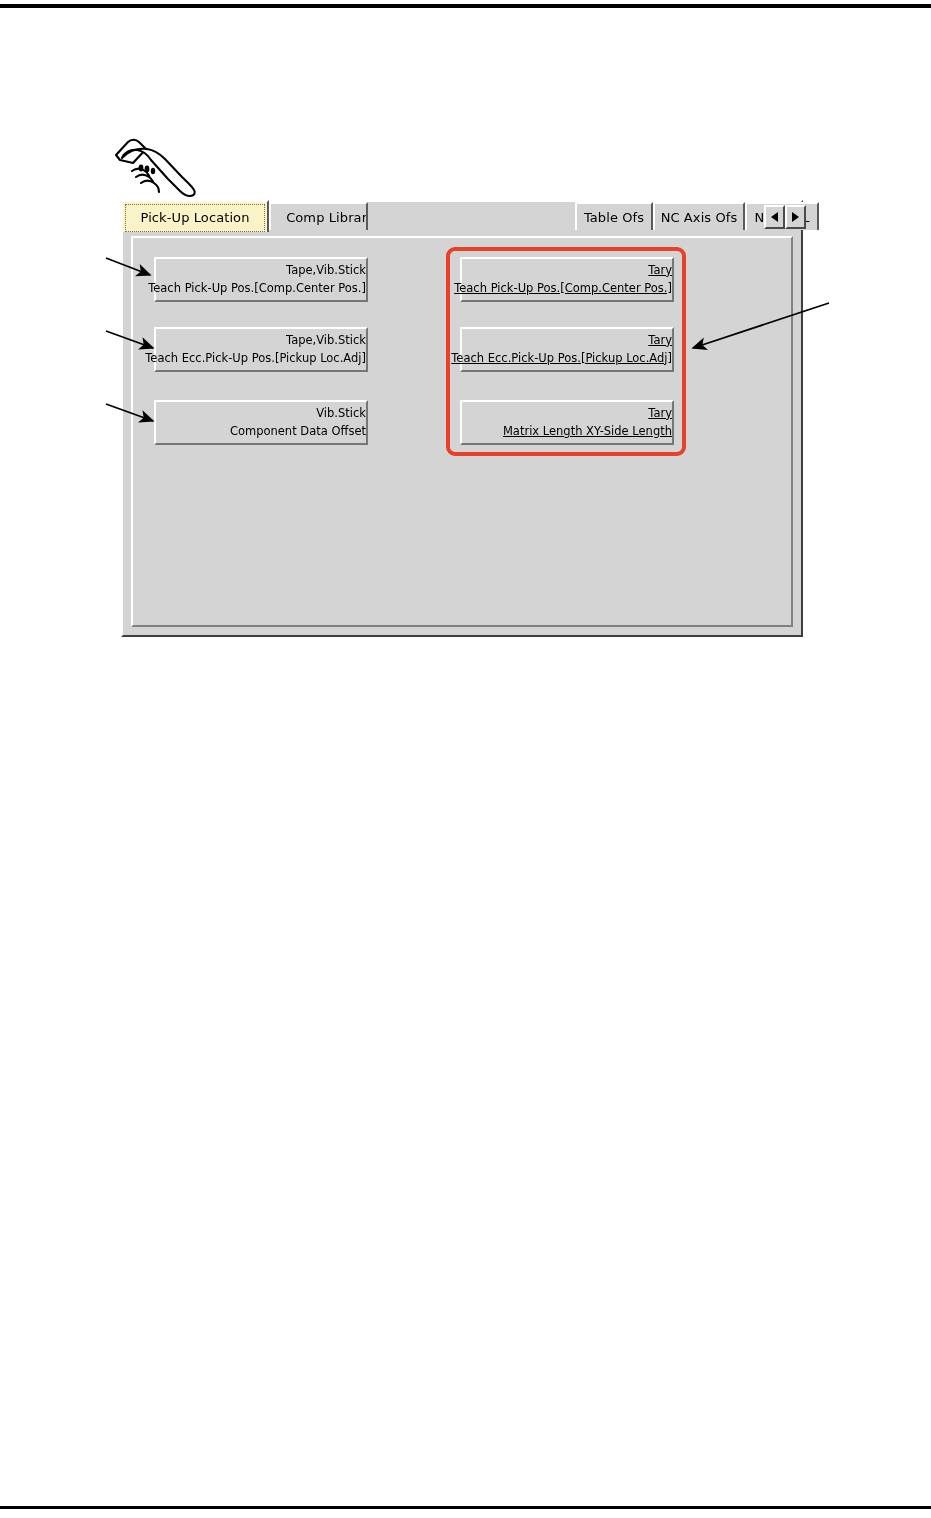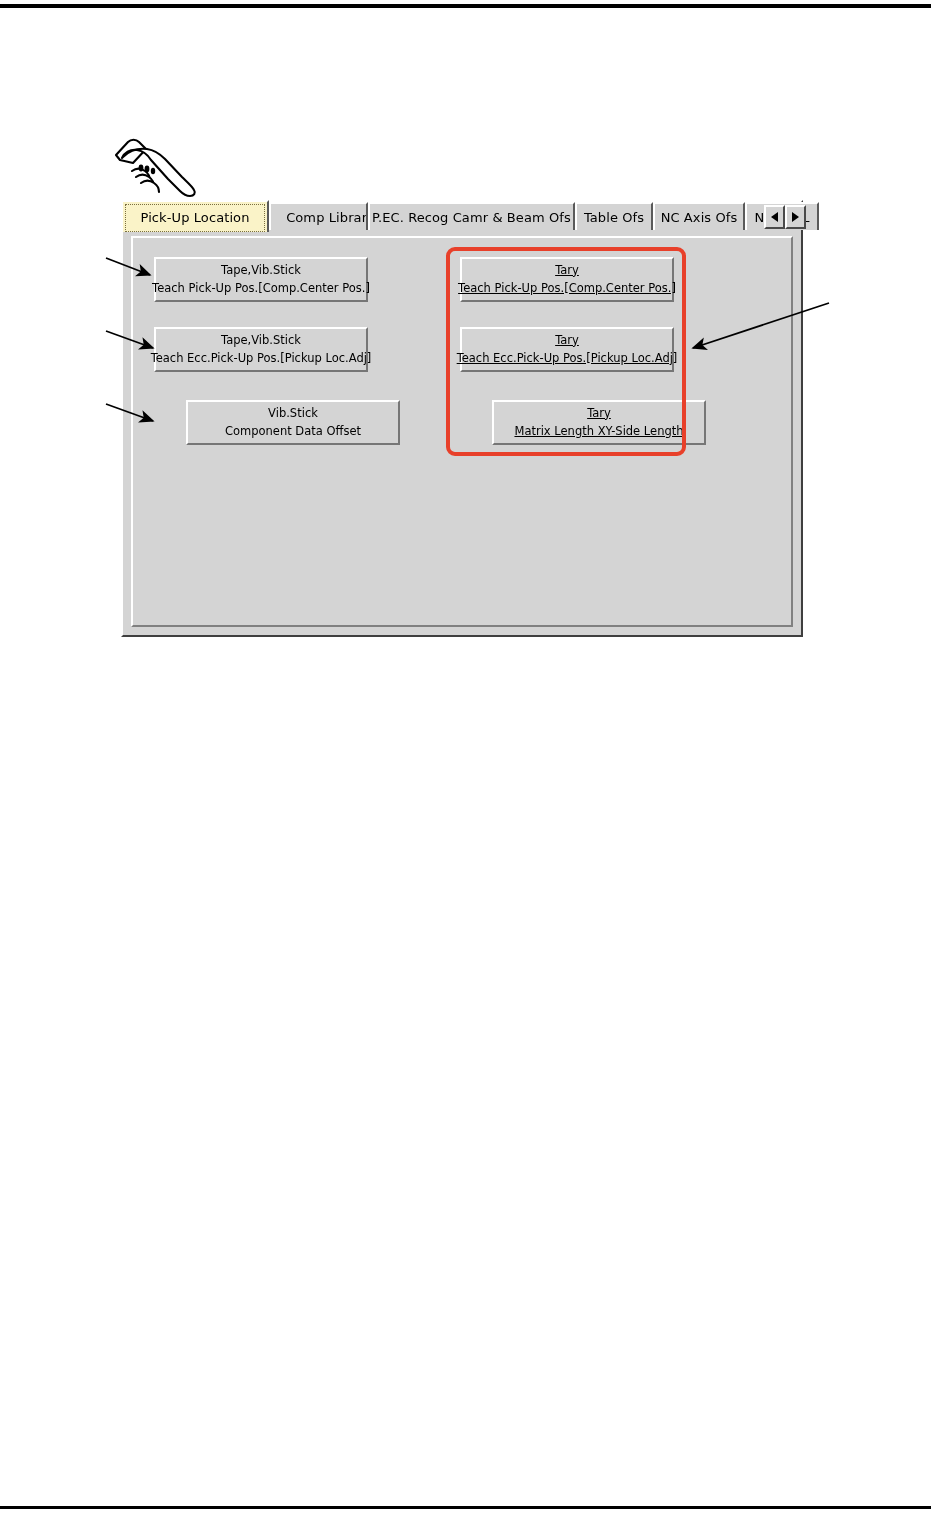--- a/index.html
+++ b/index.html
@@ -144,36 +144,36 @@
   .pbtn {
     position: absolute;
     background: #d4d4d4;
     border-top: 2px solid #ffffff;
     border-left: 2px solid #ffffff;
     border-right: 2px solid #767676;
     border-bottom: 2px solid #767676;
     box-sizing: border-box;
     display: flex;
     flex-direction: column;
-    align-items: center;
+    align-items: flex-end;
     justify-content: center;
     color: #000000;
     font-size: 11.5px;
     line-height: 1.55;
     white-space: nowrap;
     cursor: default;
   }
   .pbtn .l1 { display: block; }
   .pbtn .l2 { display: block; }
 
   .col-left  { left: 154px; width: 214px; }
   .col-right { left: 460px; width: 214px; text-decoration: underline; }
   .row1 { top: 257px; height: 45px; }
   .row2 { top: 327px; height: 45px; }
-  .row3 { top: 400px; height: 45px; margin-left: 32px; }
+  .row3 { top: 400px; height: 45px; }
 
   
   #highlight-box {
     position: absolute;
     left: 446px;
     top: 247px;
     width: 240px;
     height: 209px;
     border: 4px solid #e8402a;
     border-radius: 9px;
@@ -209,23 +209,20 @@
 
 <div id="content-panel"></div>
 
 <div id="tabstrip">
   <div class="tab active" style="left:0px;width:148px;">
     <span class="tab-focus"></span>
     <span class="tab-label">Pick-Up Location</span>
   </div>
   <div class="tab" style="left:148px;width:99px;padding-left:24px;">
     <span class="tab-label">Comp Library</span>
-  </div>
-  <div class="tab" style="left:247px;width:207px;">
-    <span class="tab-label">P.EC. Recog Camr &amp; Beam Ofs</span>
   </div>
   <div class="tab" style="left:454px;width:78px;">
     <span class="tab-label">Table Ofs</span>
   </div>
   <div class="tab" style="left:532px;width:92px;text-align:center;">
     <span class="tab-label">NC Axis Ofs</span>
   </div>
   <div class="tab" style="left:624px;width:74px;">
     <span class="tab-label">Nozzle L</span>
   </div>

